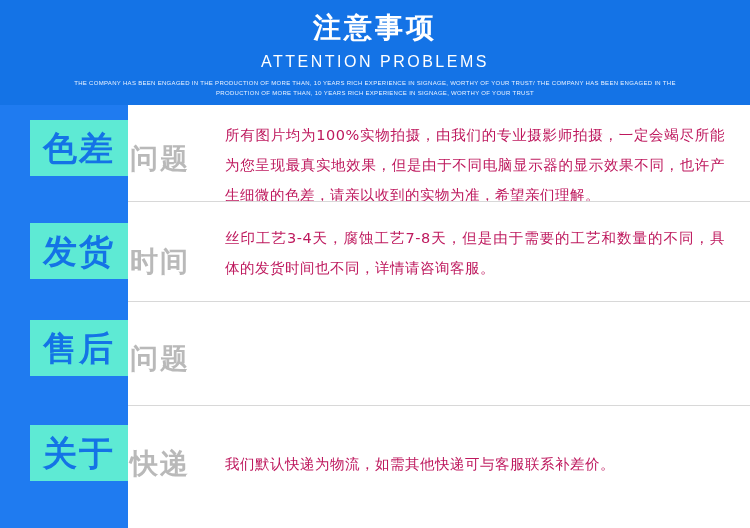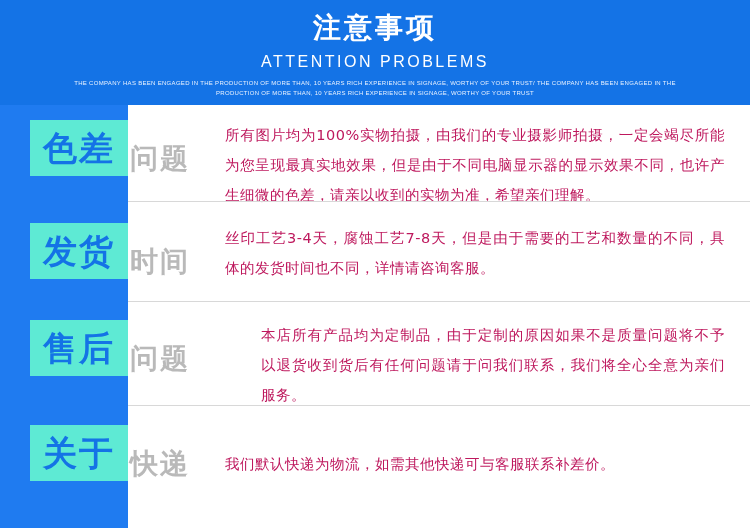--- a/index.html
+++ b/index.html
@@ -183,21 +183,20 @@
       </div>
       <div class="body-text">丝印工艺3-4天，腐蚀工艺7-8天，但是由于需要的工艺和数量的不同，具体的发货时间也不同，详情请咨询客服。</div>
     </div>
     <div class="divider div-2"></div>
 
     <div class="row row-3">
       <div class="tag-wrap">
         <div class="tag-blue">售后</div>
         <div class="tag-grey">问题</div>
       </div>
-      <div class="body-text">本店所有产品均为定制品，由于定制的原因如果不是质量问题将不予以退货收到货后有任何问题请于问我们联系，我们将全心全意为亲们服务。</div>
     </div>
     <div class="divider div-3"></div>
 
     <div class="row row-4">
       <div class="tag-wrap">
         <div class="tag-blue">关于</div>
         <div class="tag-grey">快递</div>
       </div>
       <div class="body-text">我们默认快递为物流，如需其他快递可与客服联系补差价。</div>
     </div>

